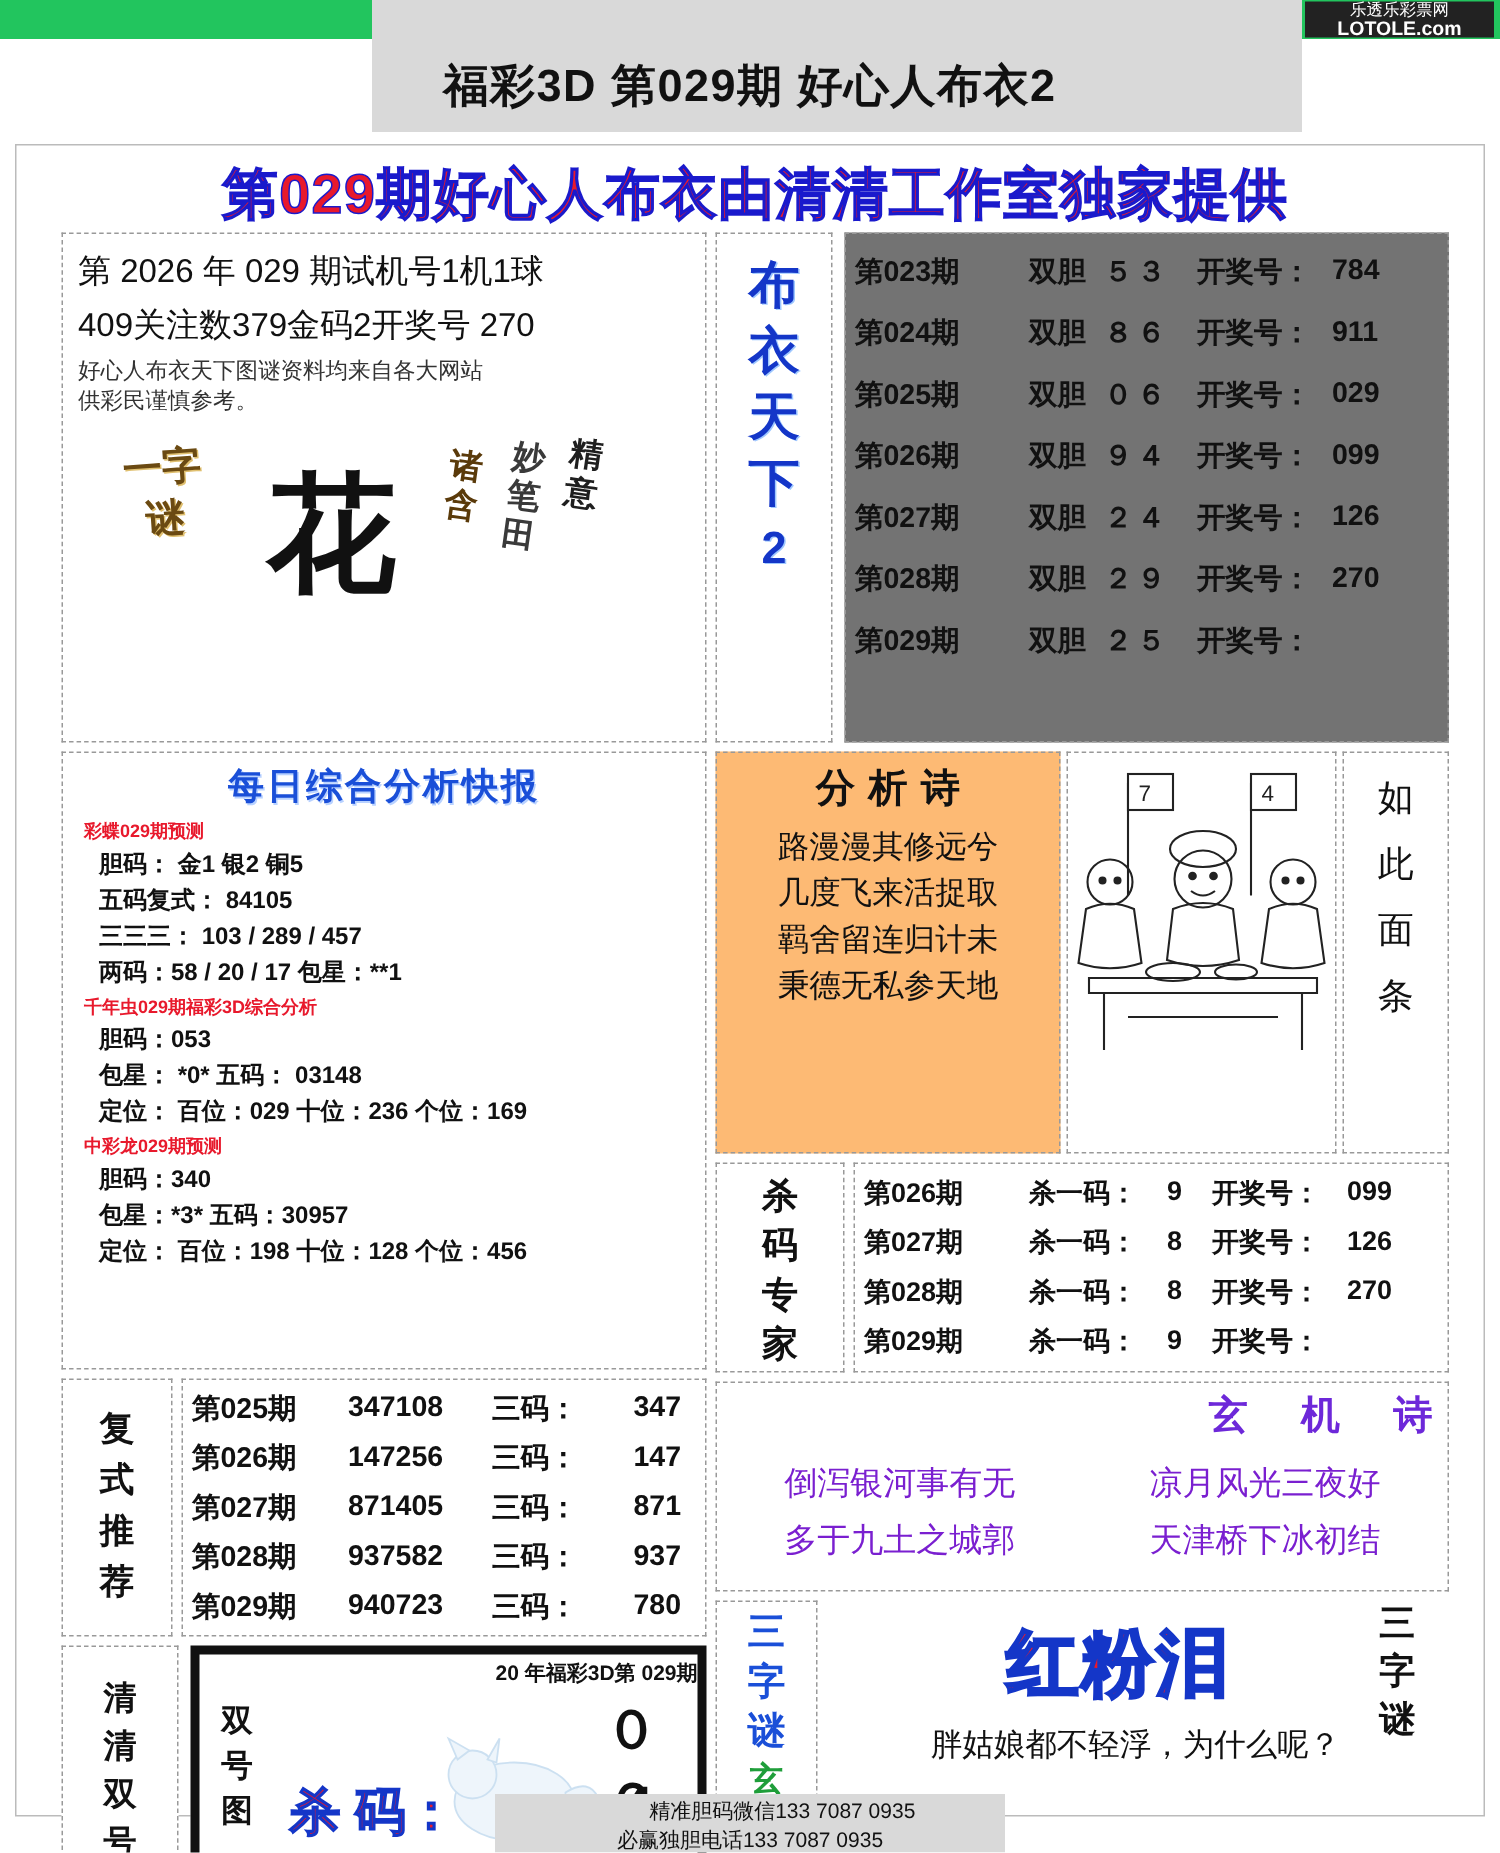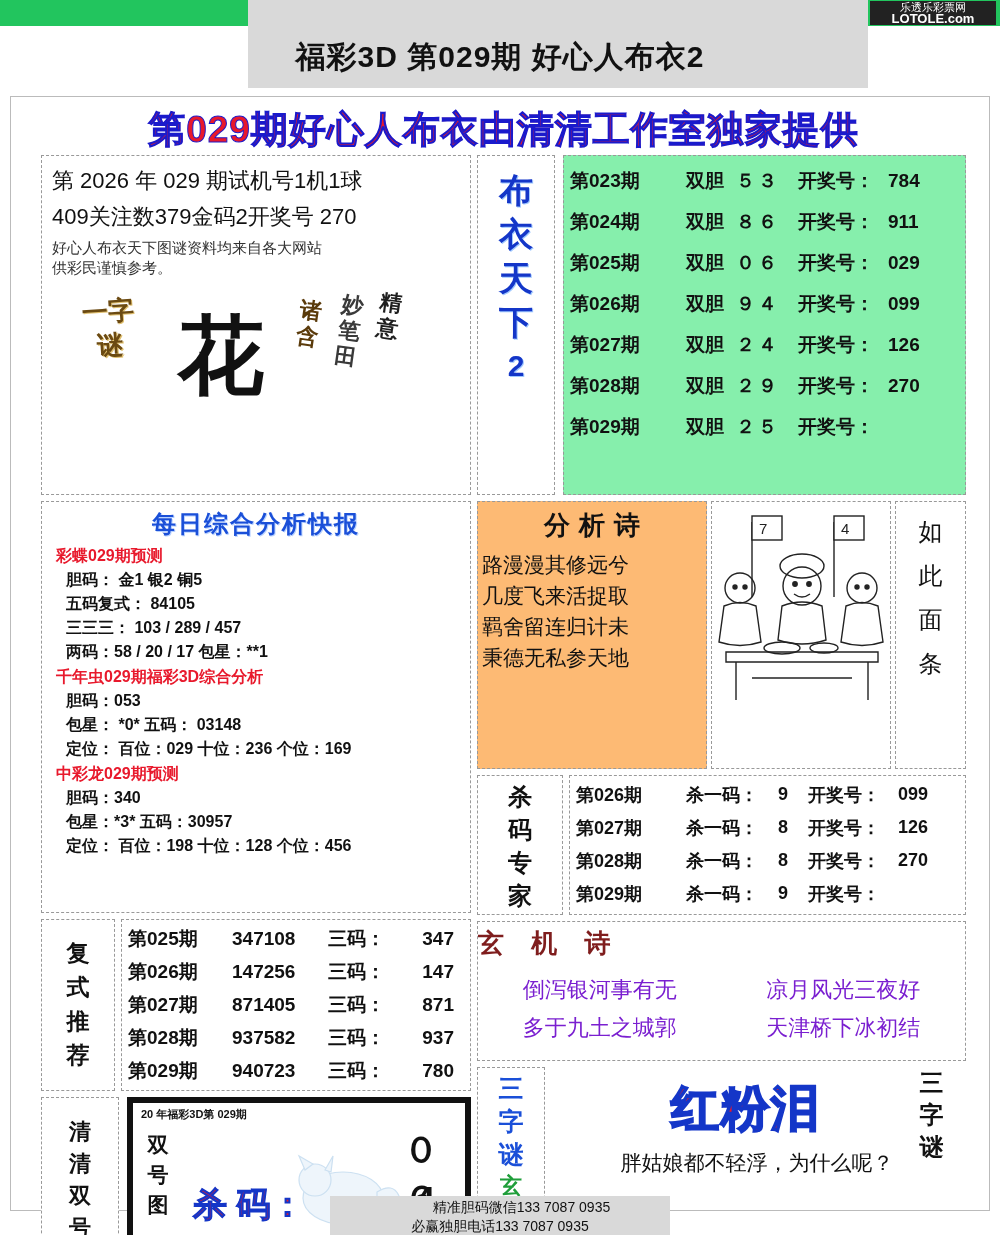--- a/index.html
+++ b/index.html
@@ -106,21 +106,21 @@
   .buyi span {
     font-size:34px; font-weight:bold; color:#1436c8;
     line-height:44px;
     text-shadow:1px 1px 0 #9fc8ff;
   }
   .buyi .num { font-size:30px; color:#1436c8; }
 
   
   .rt-box {
     position:absolute; left:552px; top:58px; width:403px; height:340px;
-    border:1px dashed #999; background:#86efac;
+    border:1px dashed #999; background:#737373;
     padding:4px 6px;
   }
   .rt-row {
     display:flex; align-items:center;
     font-size:19px; font-weight:bold; color:#111;
     height:41px;
   }
   .rt-row .c1 { width:116px; }
   .rt-row .c2 { width:50px; }
   .rt-row .c3 { width:62px; letter-spacing:3px; }
@@ -131,35 +131,35 @@
   .ml-box {
     position:absolute; left:30px; top:404px; width:430px; height:412px;
     border:1px dashed #999; background:#fff;
     padding:4px 8px;
   }
   .ml-title {
     font-size:24px; font-weight:bold; color:#1a4fd8; text-align:center;
     letter-spacing:2px; margin:2px 0 6px;
     text-shadow:1px 1px 0 #b9d2ff;
   }
-  .ml-sub { font-size:16px; font-weight:bold; color:#e8192c; margin:4px 0 2px 6px; }
+  .ml-sub { font-size:12px; font-weight:bold; color:#e8192c; margin:4px 0 2px 6px; }
   .ml-item { font-size:16px; font-weight:bold; color:#111; margin:3px 0 3px 16px; }
 
   
   .poem-box {
     position:absolute; left:466px; top:404px; width:230px; height:268px;
     border:1px dashed #999; background:#fdba74; padding:4px;
   }
   .poem-title {
     text-align:center; font-size:26px; font-weight:bold; color:#111;
     font-family:"DejaVu Serif", serif; margin:2px 0 6px;
   }
   .poem-line {
-    font-size:21px; color:#111; text-align:left; line-height:31px;
-    font-family:Liberation Sans, sans-serif;
+    font-size:21px; color:#111; text-align:center; line-height:31px;
+    font-family:Liberation Serif, serif;
   }
 
   
   .illus {
     position:absolute; left:700px; top:404px; width:180px; height:268px;
     border:1px dashed #999; background:#fff; overflow:hidden;
   }
   .ru-ci {
     position:absolute; left:884px; top:404px; width:71px; height:268px;
     border:1px dashed #999; background:#fff;
@@ -211,22 +211,22 @@
   .fs-row .c2 { width:96px; }
   .fs-row .c3 { width:70px; }
   .fs-row .c4 { width:56px; text-align:right; }
 
   
   .xuanji {
     position:absolute; left:466px; top:824px; width:489px; height:140px;
     border:1px dashed #999; background:#fff;
   }
   .xj-title {
-    text-align:left; font-size:26px; font-weight:bold; color:#7f1d1d;
-    letter-spacing:10px; margin:4px 0 6px; font-family:Liberation Sans, sans-serif;
+    text-align:right; font-size:26px; font-weight:bold; color:#6d28d9;
+    letter-spacing:10px; margin:4px 0 6px; font-family:Liberation Mono, monospace;
   }
   .xj-grid { display:flex; flex-wrap:wrap;margin-top:10px; }
   .xj-cell {
     width:50%; text-align:center; font-size:22px; color:#7a1fd0;
     line-height:38px; font-family:"DejaVu Serif", serif;
   }
 
   
   .sanzi-l {
     position:absolute; left:466px; top:970px; width:68px; height:196px;
@@ -257,21 +257,21 @@
   .qingqing {
     position:absolute; left:30px; top:1000px; width:78px; height:166px;
     border:1px dashed #999; background:#fff;
     display:flex; flex-direction:column; align-items:center; padding-top:18px;
   }
   .qingqing span { font-size:22px; font-weight:bold; color:#111; line-height:32px; }
   .danma-box {
     position:absolute; left:116px; top:1000px; width:344px; height:166px;
     border:6px solid #111; background:#fff;
   }
-  .db-head { font-size:11px; font-weight:bold; color:#111; padding:4px 0 0 8px; }
+  .db-head { font-size:14px; font-weight:bold; color:#111; padding:4px 0 0 8px;text-align:right; }
   .db-inner { position:relative; height:124px; }
   .db-side {
     position:absolute; left:8px; top:8px; width:34px;
     font-size:21px; font-weight:bold; color:#111; line-height:30px; text-align:center;
   }
   .db-l1 {
     position:absolute; left:60px; top:6px;
     font-size:34px; font-weight:bold; color:#e8192c;
     -webkit-text-stroke:1px #1436c8;
   }

